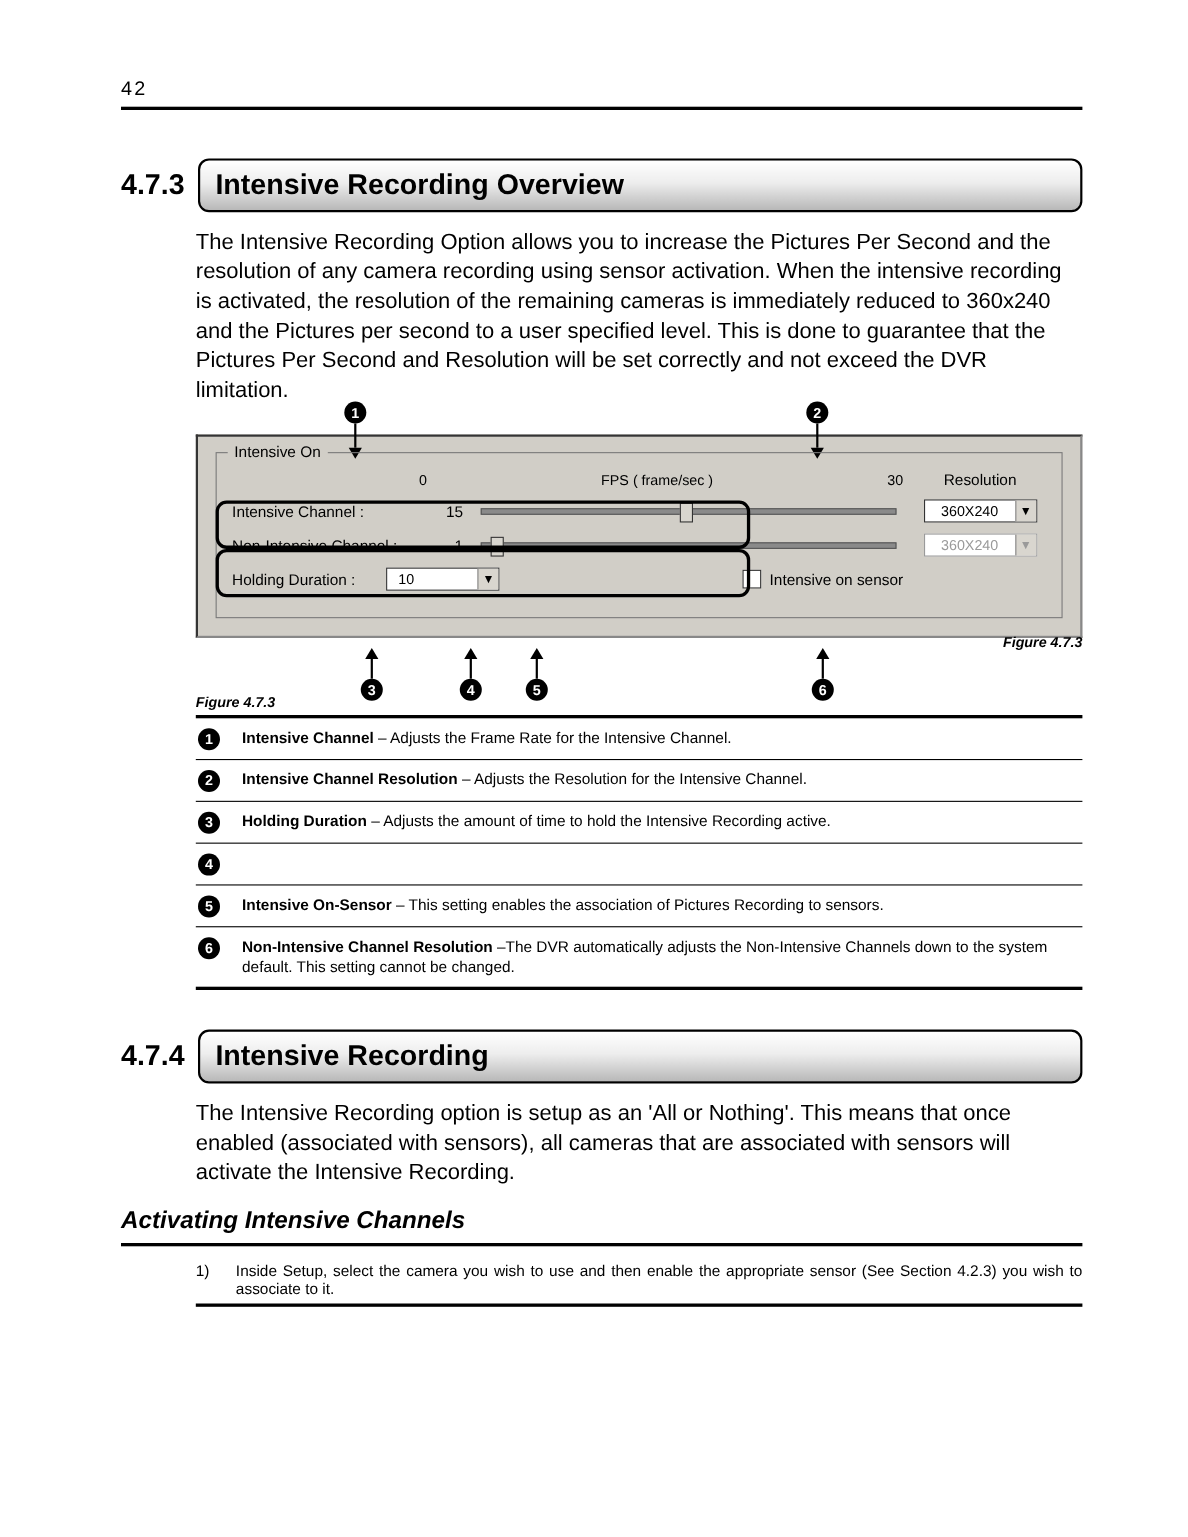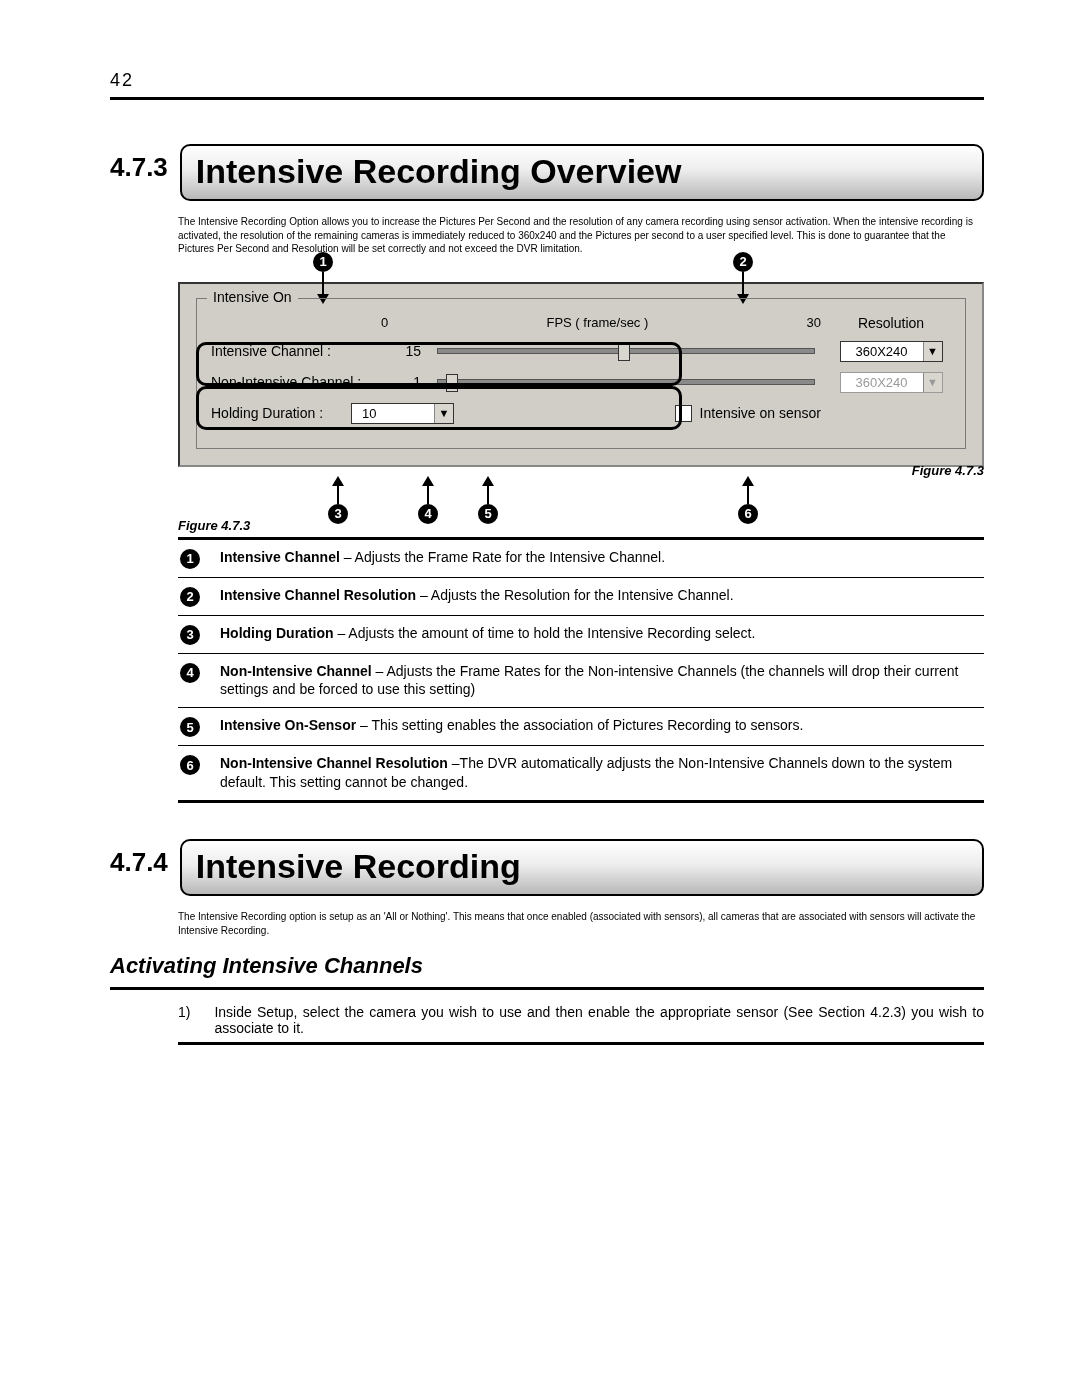--- a/index.html
+++ b/index.html
@@ -2,22 +2,22 @@
 <html><head>
 <meta charset="utf-8">
 <style>
   html,body{margin:0;padding:0;background:#fff;font-family:Arial,Helvetica,sans-serif;color:#000}
   .page{width:1080px;min-height:1397px;margin:16px auto;position:relative;box-sizing:border-box;padding:54px 96px 60px 110px}
   .page-num{font-size:18px;letter-spacing:2px;margin-bottom:6px}
   .hr-thick{border:none;border-top:3px solid #000;margin:0 0 44px}
   .sec-head{display:flex;align-items:stretch;margin-bottom:14px}
   .sec-num{font-size:26px;font-weight:bold;padding:8px 12px 0 0}
   .sec-pill{flex:1;border:2px solid #000;border-radius:10px;padding:6px 14px 8px;
-    background:linear-gradient(#fff 0%,#ededed 45%,#b8b8b8 100%);font-size:34px;font-weight:bold}
-  .body-text{font-size:10px;line-height:1.35;margin:0 0 12px 68px}
+    background:linear-gradient(#fff 0%,#ededed 45%,#b8b8b8 100%);font-size:26px;font-weight:bold}
+  .body-text{font-size:20px;line-height:1.35;margin:0 0 12px 68px}
   .fig-cap-right{font-style:italic;font-weight:bold;font-size:13px;text-align:right;margin:4px 0 2px}
   .fig-cap-left{font-style:italic;font-weight:bold;font-size:13px;margin:40px 0 4px 68px}
 
   
   .fig-wrap{margin:26px 0 0 68px;position:relative}
   .dlg{border:2px inset #888;background:#d1cec7;padding:14px 16px 16px;font-size:14px}
   .grp{border:1px solid #7a7a7a;padding:16px 14px 14px;position:relative}
   .grp-title{position:absolute;top:-10px;left:10px;background:#d1cec7;padding:0 6px;font-size:14px}
   .row{display:flex;align-items:center;margin:10px 0;gap:10px}
   .lbl{width:160px}
@@ -156,25 +156,24 @@
     <div class="lg-row">
         <span class="callnum">1</span>
       <div class="lg-txt"><strong>Intensive Channel</strong><span> – Adjusts the Frame Rate for the Intensive Channel.</span></div>
       </div>
     <div class="lg-row">
         <span class="callnum">2</span>
       <div class="lg-txt"><strong>Intensive Channel Resolution</strong><span> – Adjusts the Resolution for the Intensive Channel.</span></div>
       </div>
     <div class="lg-row">
         <span class="callnum">3</span>
-      <div class="lg-txt"><strong>Holding Duration</strong><span> – Adjusts the amount of time to hold the Intensive Recording select.</span></div>
+      <div class="lg-txt"><strong>Holding Duration</strong><span> – Adjusts the amount of time to hold the Intensive Recording active.</span></div>
       </div>
     <div class="lg-row">
         <span class="callnum">4</span>
-      <div class="lg-txt"><strong>Non-Intensive Channel</strong><span> – Adjusts the Frame Rates for the Non-intensive Channels (the channels will drop their current settings and be forced to use this setting)</span></div>
       </div>
     <div class="lg-row">
         <span class="callnum">5</span>
       <div class="lg-txt"><strong>Intensive On-Sensor</strong><span> – This setting enables the association of Pictures Recording to sensors.</span></div>
       </div>
     <div class="lg-row last">
         <span class="callnum">6</span>
       <div class="lg-txt"><strong>Non-Intensive Channel Resolution</strong><span> –The DVR automatically adjusts the Non-Intensive Channels down to the system default. This setting cannot be changed.</span></div>
       </div>
   </div>

